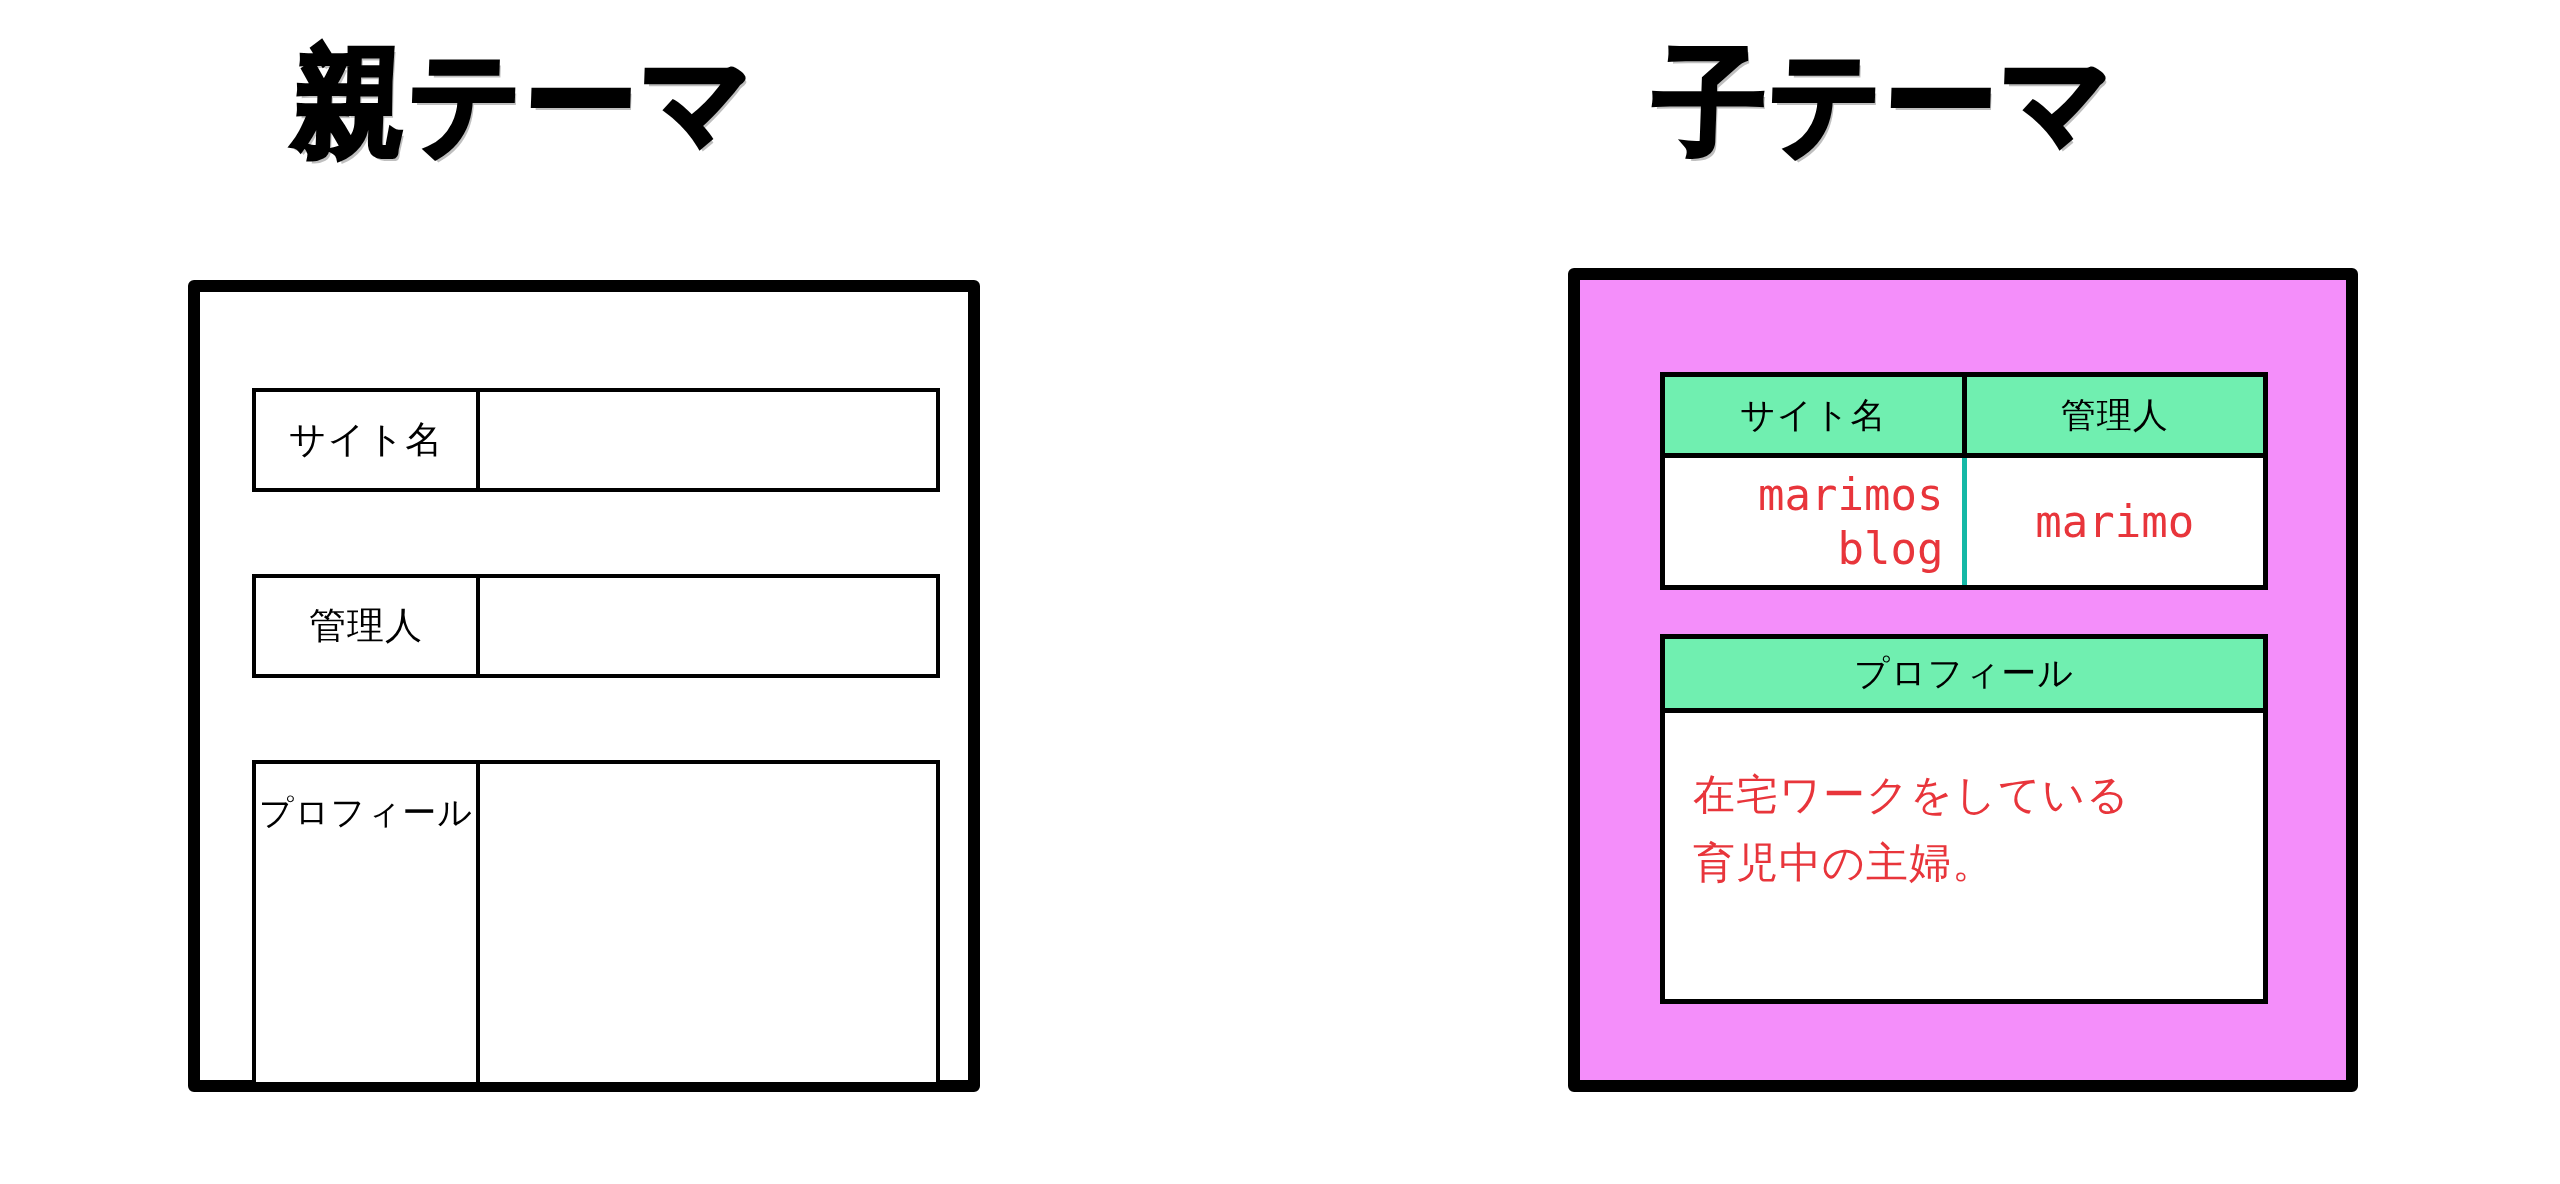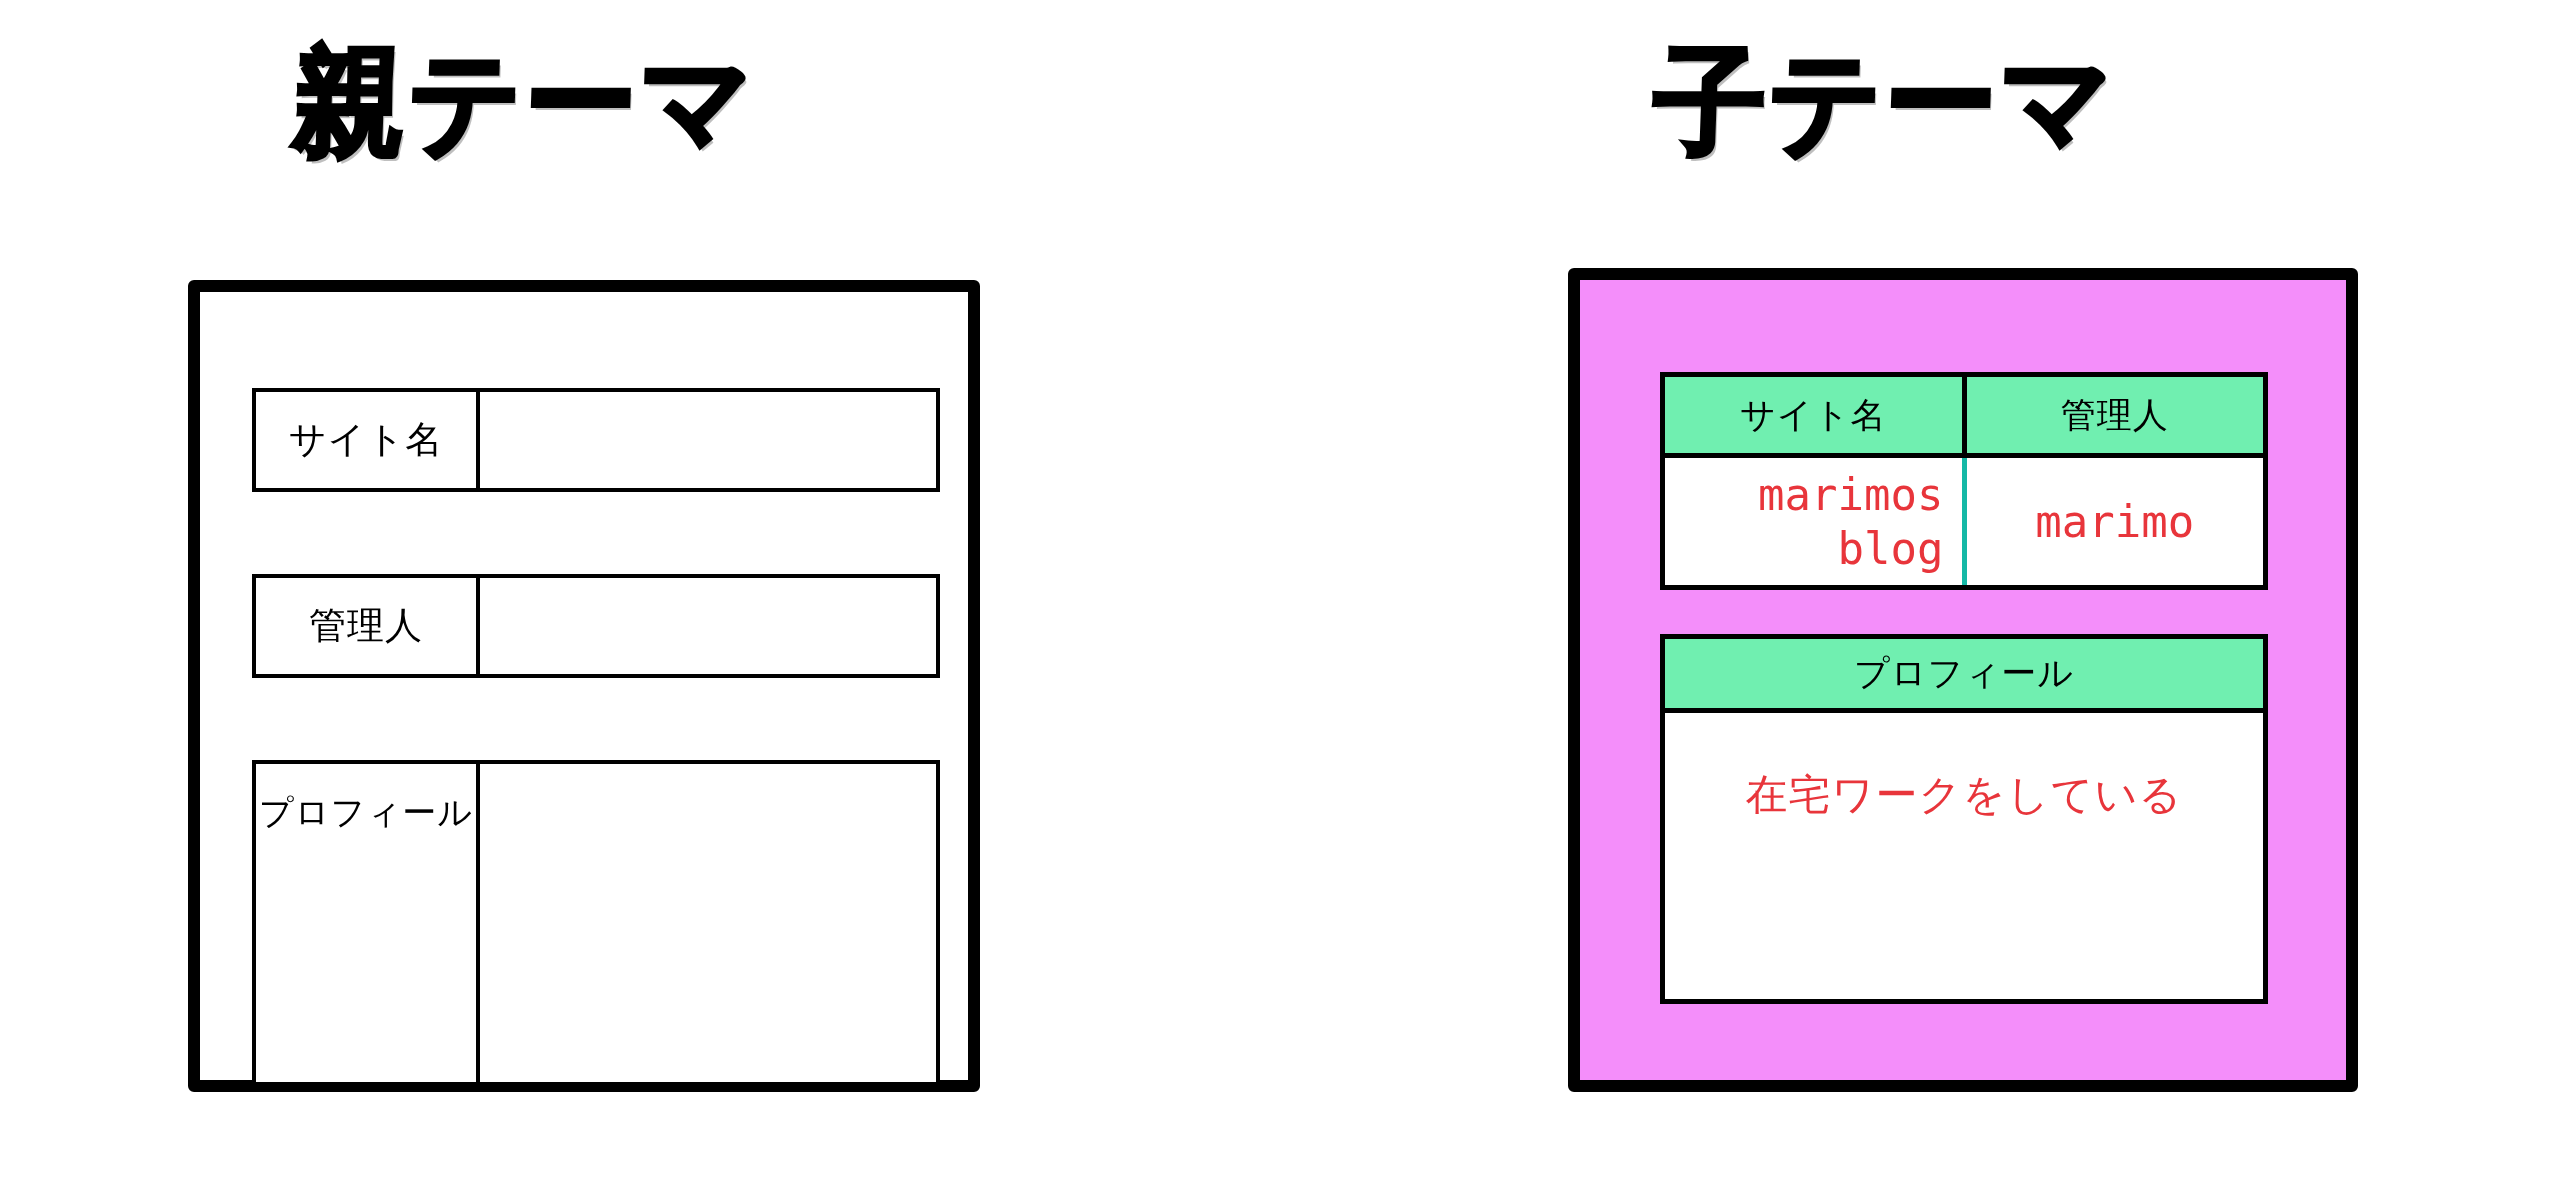--- a/index.html
+++ b/index.html
@@ -186,21 +186,20 @@
 
   .cprofile-body {
     min-height: 286px;
     background: #ffffff;
     padding: 48px 28px 20px 28px;
     font-family: "DejaVu Sans", "Liberation Sans", sans-serif;
     font-size: 42px;
     line-height: 1.62;
     color: #E8353B;
     letter-spacing: 1px;
-    text-align: center;
   }
 
   .cprofile-line { display: block; white-space: nowrap; }
 </style>
 </head>
 <body>
 
 <div class="stage">
 
   <div class="column column-parent">
@@ -243,19 +242,20 @@
         <div class="crow">
           <div class="cbody-cell cbody-left">marimos blog</div>
           <div class="cbody-cell cbody-center">marimo</div>
         </div>
       </div>
 
       <div class="ctable">
         <div class="cprofile-head">プロフィール</div>
         <div class="cprofile-body">
           <span class="cprofile-line">在宅ワークをしている</span>
+          <span class="cprofile-line">育児中の主婦。</span>
         </div>
       </div>
 
     </div>
   </div>
 
 </div>
 
 </body></html>

